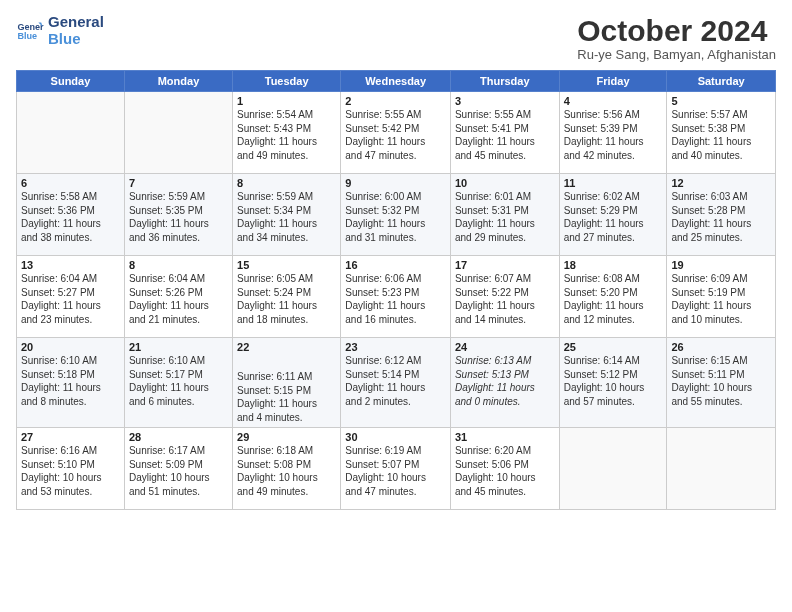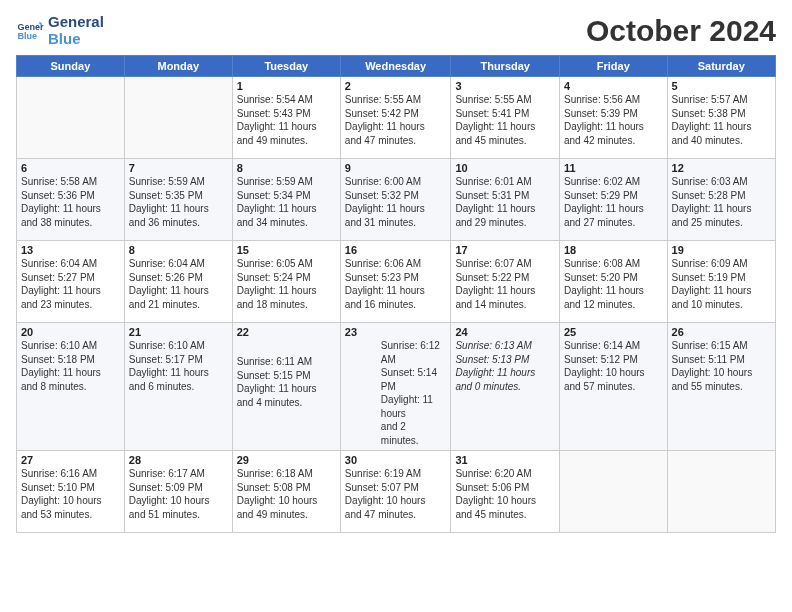--- a/index.html
+++ b/index.html
@@ -96,20 +96,21 @@
       </svg>
       <div>
         <div style="display:flex;flex-direction:column;line-height:1.1;">
           <span style="font-size:15px;font-weight:bold;color:#2a4a7f;">General</span>
           <span style="font-size:15px;font-weight:bold;color:#4a90d9;">Blue</span>
         </div>
       </div>
     </div>
     <div class="title-block">
       <div class="month-title">October 2024</div>
+      <div class="location">Ru-ye Sang, Bamyan, Afghanistan</div>
     </div>
   </div>
 
   <table class="calendar">
     <thead>
       <tr>
       <th>Sunday</th>
           <th>Monday</th>
           <th>Tuesday</th>
           <th>Wednesday</th>
@@ -277,21 +278,21 @@
           </td>
           <td>
             <div class="day-num">22</div>
             <div class="day-info" style="white-space: pre-line; margin-top: 17px;">Sunrise: 6:11 AM
 Sunset: 5:15 PM
 Daylight: 11 hours
 and 4 minutes.</div>
           </td>
           <td>
             <div class="day-num">23</div>
-            <div class="day-info" style="white-space: pre-line; margin-left: 36px;">Sunrise: 6:12 AM
+            <div class="day-info" style="white-space: pre-line;">Sunrise: 6:12 AM
 Sunset: 5:14 PM
 Daylight: 11 hours
 and 2 minutes.</div>
           </td>
           <td>
             <div class="day-num">24</div>
             <div class="day-info" style="white-space: pre-line; font-style: italic;">Sunrise: 6:13 AM
 Sunset: 5:13 PM
 Daylight: 11 hours
 and 0 minutes.</div>

